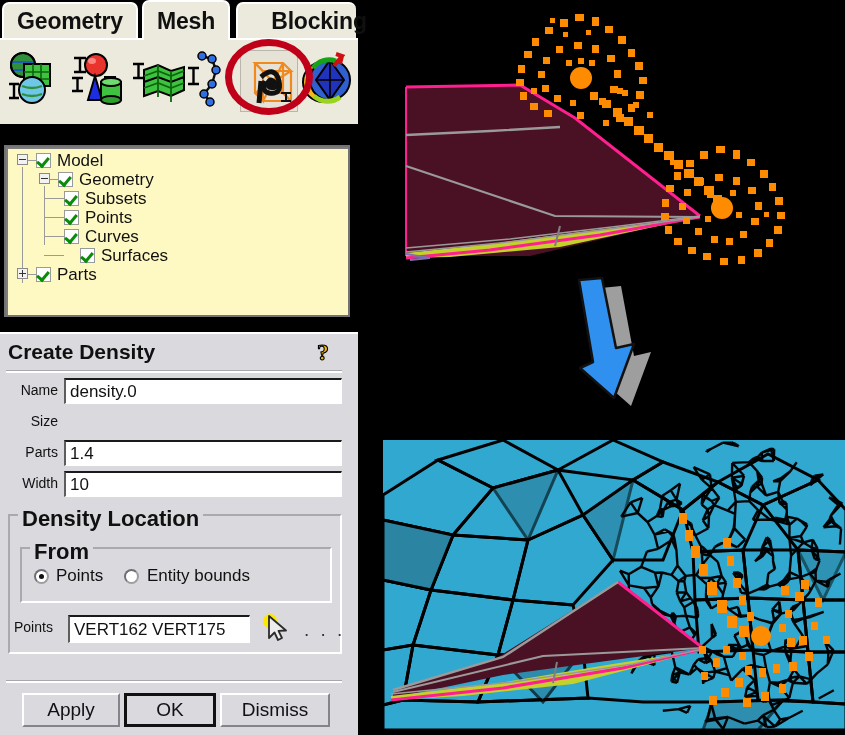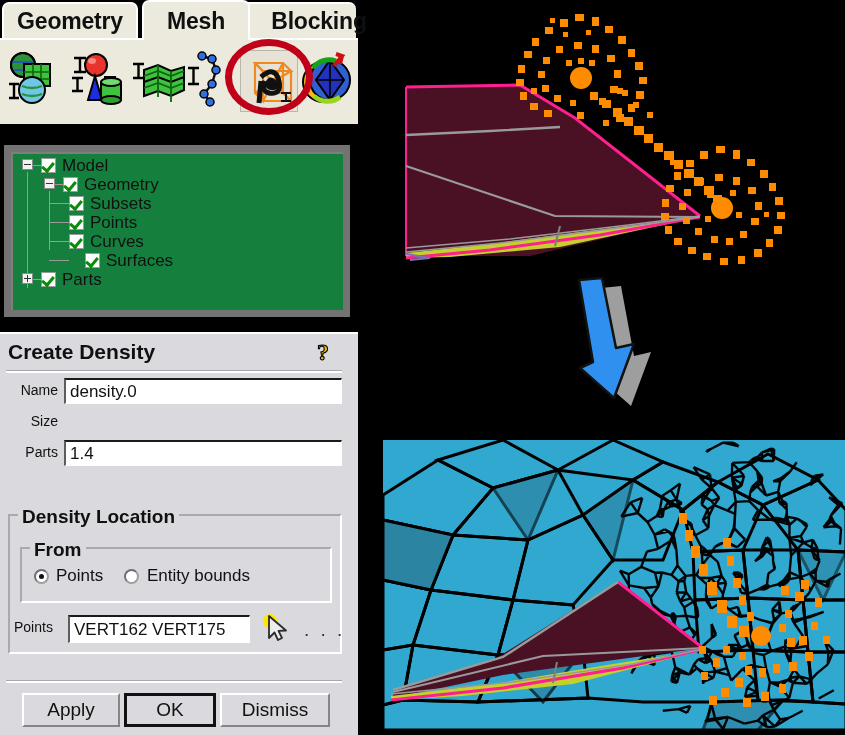--- a/index.html
+++ b/index.html
@@ -11,36 +11,36 @@
 
   .tabstrip{position:absolute;left:0;top:0;width:358px;height:40px;background:#000;}
   .tab{position:absolute;top:2px;height:36px;background:#ece9dd;
        border:2px solid #ffffff;border-bottom:none;
        border-radius:7px 7px 0 0;box-sizing:border-box;
        font-size:23px;font-weight:bold;color:#101010;
        display:flex;align-items:center;justify-content:center;
        letter-spacing:-0.2px;}
   .tab.sel{background:#ece9dd;height:40px;top:0;border-color:#ffffff;z-index:3;}
   #tab0{left:2px;width:136px;}
-  #tab1{left:142px;width:108px;}
+  #tab1{left:142px;width:88px;}
   #tab2{left:236px;width:120px;border-right:none;border-radius:7px 7px 0 0;padding-left:44px;}
 
   .toolbar{position:absolute;left:0;top:38px;width:358px;height:86px;
            background:#ece9dd;border-top:2px solid #ffffff;box-sizing:border-box;}
   .tbicon{position:absolute;top:10px;width:56px;height:60px;}
   .tbicon.boxed{border:1px solid #b9b6ac;background:#e6e2d6;}
 
   .redcircle{position:absolute;left:225px;top:39px;width:88px;height:76px;
              border:7px solid #c00018;border-radius:50%;z-index:9;
              box-sizing:border-box;}
 
   .panel{position:absolute;left:0;top:140px;width:358px;height:595px;background:#000;}
 
   .treebox{position:absolute;left:4px;top:5px;width:346px;height:172px;
-           background:#15803d;border:7px solid #737373;
+           background:#fef9c3;border:2px solid #737373;
            box-shadow:inset 2px 2px 0 #7e7e7e;box-sizing:border-box;text-decoration:underline;}
   .treewrap{position:relative;width:100%;height:100%;}
   .trow{position:absolute;height:19px;display:flex;align-items:center;
         font-size:17px;color:#111;white-space:nowrap;}
   .chk{display:inline-block;width:15px;height:15px;margin-right:6px;position:relative;
        border:1px solid #9a9a9a;background:#fff;box-sizing:border-box;}
   .chk::after{content:"";position:absolute;left:2px;top:1px;width:5px;height:9px;
               border:solid #0a8b0a;border-width:0 3px 3px 0;transform:rotate(40deg);}
   .exp{position:absolute;width:11px;height:11px;border:1px solid #8a8a8a;background:#f2f2f2;
        box-sizing:border-box;}
@@ -59,21 +59,21 @@
 
   .frow{position:absolute;left:6px;width:336px;height:27px;}
   .flabel{position:absolute;left:0;top:4px;width:52px;text-align:right;font-size:14px;color:#111;}
   .finput{position:absolute;left:58px;top:0;width:278px;height:26px;background:#fff;
           border:1px solid #fff;border-top:2px solid #1a1a1a;border-left:2px solid #5d5d5d;
           box-sizing:border-box;font-size:17px;color:#111;
           display:flex;align-items:center;padding-left:4px;}
 
   .grp{position:absolute;border:2px solid #fff;border-top-color:#a9a9ae;border-left-color:#a9a9ae;
        box-sizing:border-box;}
-  .grplbl{position:absolute;background:#d9d9de;font-size:19px;font-weight:bold;color:#101010;
+  .grplbl{position:absolute;background:#d9d9de;font-size:22px;font-weight:bold;color:#101010;
           padding:0 4px;}
 
   .radio{position:absolute;width:15px;height:15px;border-radius:50%;background:#fff;
          border:2px solid #9d9da2;border-top-color:#6e6e73;border-left-color:#6e6e73;box-sizing:border-box;}
   .radio.on::after{content:"";position:absolute;left:3px;top:3px;width:5px;height:5px;
                    border-radius:50%;background:#111;}
   .rlabel{position:absolute;font-size:17px;color:#111;}
 
   .btnrule{position:absolute;left:6px;bottom:52px;width:336px;height:2px;
            background:#fff;border-top:1px solid #a8a8ac;}
@@ -262,20 +262,24 @@
         <div class="frow" style="top:44px;">
           <div class="flabel">Name</div>
           <div class="finput">density.0</div>
         </div>
         <div class="frow" style="top:75px;">
           <div class="flabel">Size</div>
         </div>
         <div class="frow" style="top:106px;">
           <div class="flabel">Parts</div>
           <div class="finput">1.4</div>
+        </div>
+        <div class="frow" style="top:137px;">
+          <div class="flabel">Width</div>
+          <div class="finput">10</div>
         </div>
 
         <div class="grp" style="left:8px;top:180px;width:334px;height:140px;"></div>
         <div class="grplbl" style="left:18px;top:172px;">Density Location</div>
 
         <div class="grp" style="left:20px;top:213px;width:312px;height:56px;"></div>
         <div class="grplbl" style="left:30px;top:205px;">From</div>
 
         <div class="radio on" style="left:34px;top:235px;"></div>
         <div class="rlabel" style="left:56px;top:232px;">Points</div>

